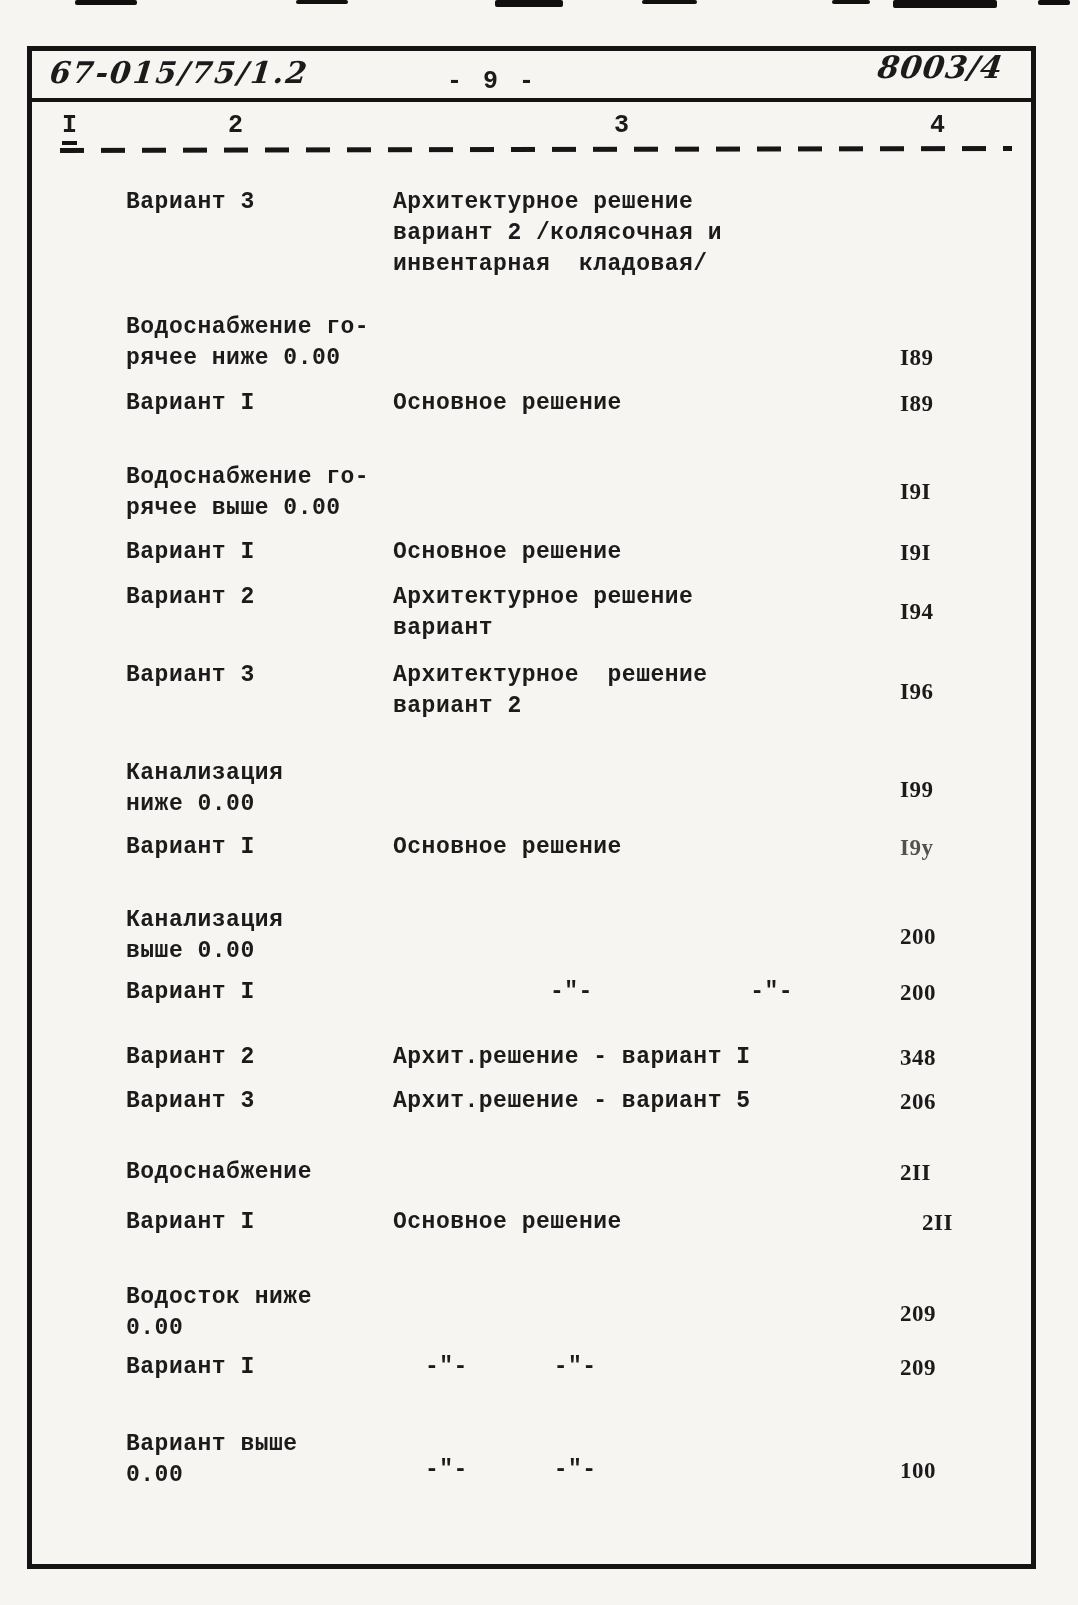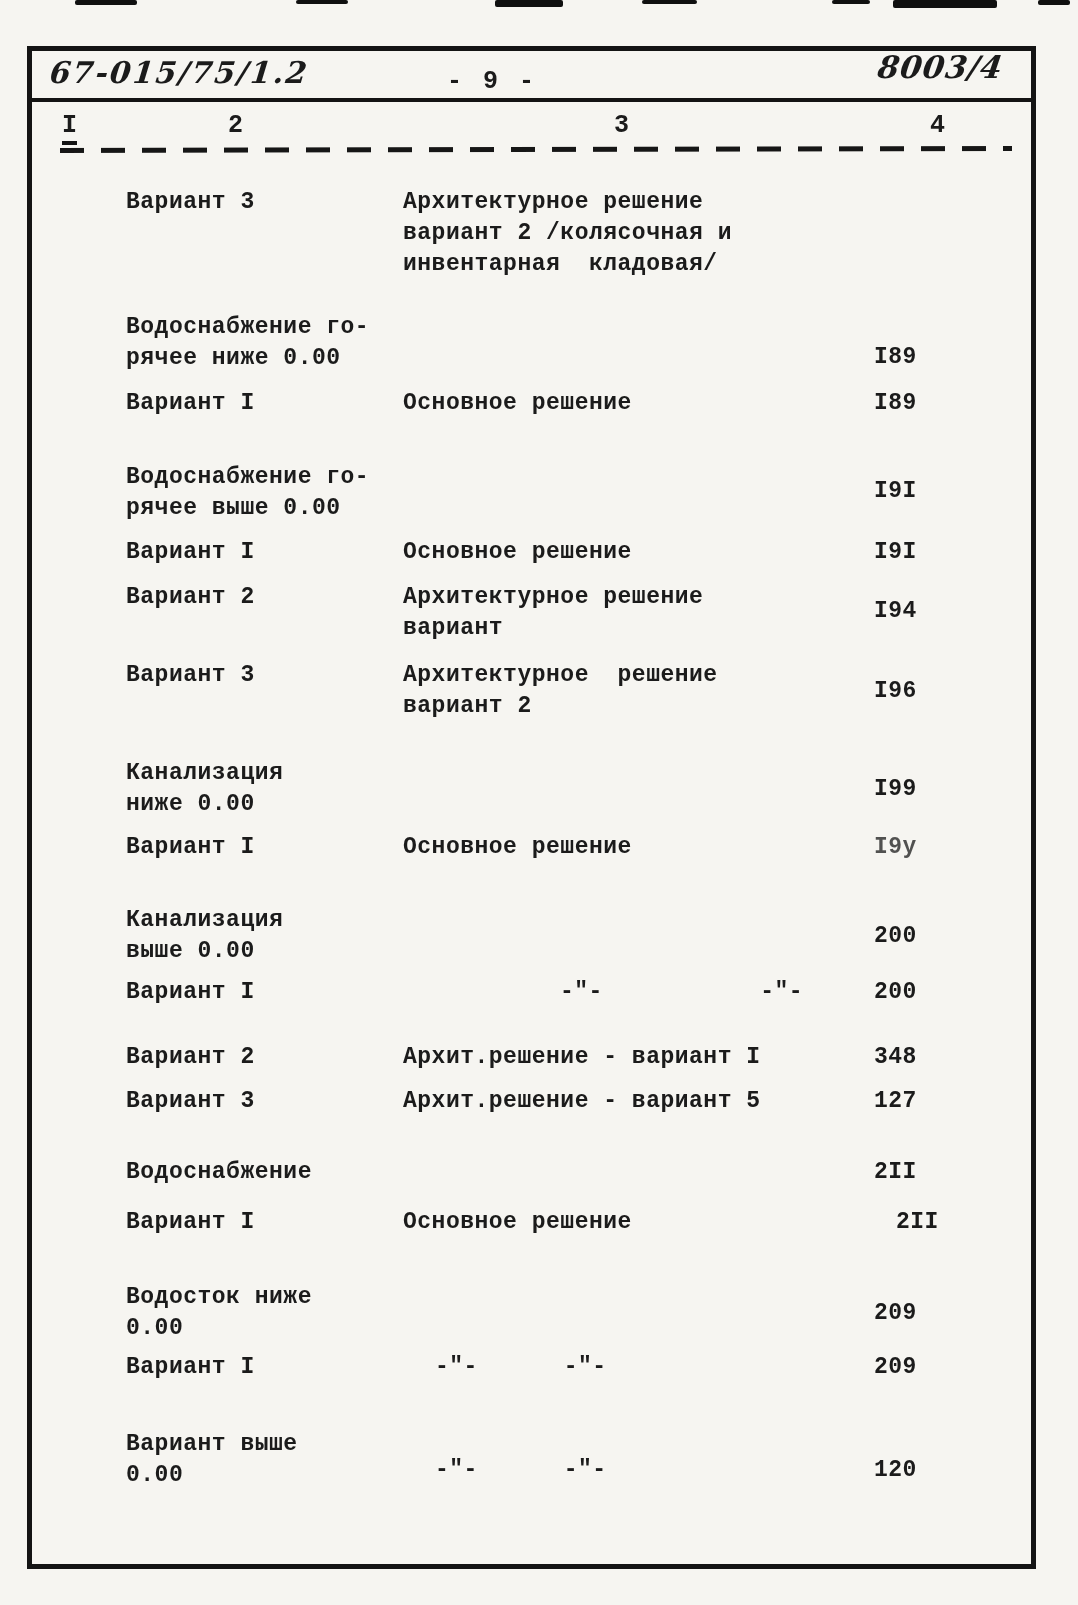--- a/index.html
+++ b/index.html
@@ -43,22 +43,22 @@
     position:absolute;left:28px;top:96px;width:952px;height:5px;
     background:repeating-linear-gradient(to right,#161616 0 24px,transparent 24px 41px);
     transform:rotate(-0.12deg);
   }
   .row{position:absolute;left:0;width:100%;}
   .c2,.c3,.c4{
     position:absolute;top:0;white-space:pre-wrap;
     font-size:23px;font-weight:bold;line-height:31px;letter-spacing:0.5px;
   }
   .c2{left:94px;width:270px;}
-  .c3{left:361px;width:420px;margin-left:10px;}
-  .c4{left:842px;width:100px;}
+  .c3{left:361px;width:420px;}
+  .c4{left:868px;width:100px;font-family:Liberation Serif, serif;}
 </style>
 </head>
 <body>
 
 <div class="canvas">
 
   <div class="art" style="left:75px;top:0;width:62px;height:5px;"></div>
   <div class="art" style="left:296px;top:0;width:52px;height:4px;"></div>
   <div class="art" style="left:495px;top:0;width:68px;height:7px;"></div>
   <div class="art" style="left:642px;top:0;width:55px;height:4px;"></div>
@@ -168,21 +168,21 @@
 
     <div class="row" style="top:991px;">
       <div class="c2">Вариант 2</div>
       <div class="c3">Архит.решение - вариант I</div>
       <div class="c4">348</div>
     </div>
 
     <div class="row" style="top:1035px;">
       <div class="c2">Вариант 3</div>
       <div class="c3">Архит.решение - вариант 5</div>
-      <div class="c4">127</div>
+      <div class="c4">206</div>
     </div>
 
     <div class="row" style="top:1106px;">
       <div class="c2">Водоснабжение</div>
       <div class="c3"></div>
       <div class="c4">2II</div>
     </div>
 
     <div class="row" style="top:1156px;">
       <div class="c2">Вариант I</div>
@@ -200,17 +200,17 @@
     <div class="row" style="top:1301px;">
       <div class="c2">Вариант I</div>
       <div class="c3" style="left:393px;">-"-      -"-</div>
       <div class="c4">209</div>
     </div>
 
     <div class="row" style="top:1378px;">
       <div class="c2">Вариант выше
 0.00</div>
       <div class="c3" style="left:393px;top:26px;">-"-      -"-</div>
-      <div class="c4" style="top:26px;">120</div>
+      <div class="c4" style="top:26px;">100</div>
     </div>
 
   </div>
 </div>
 
 </body></html>

